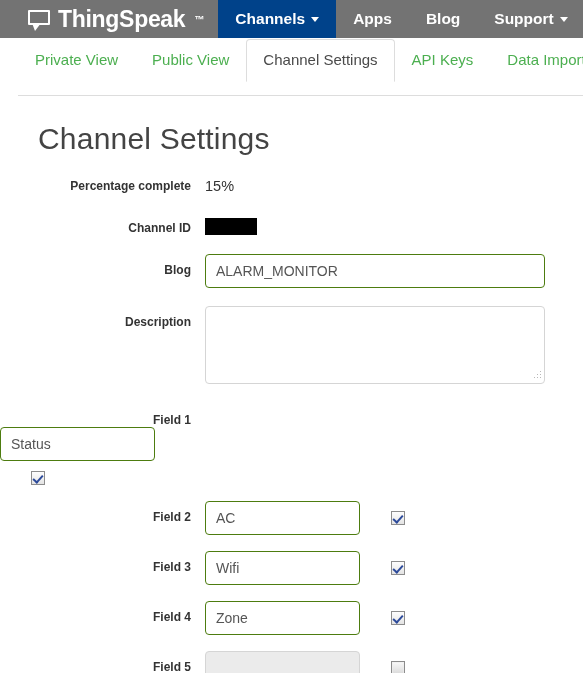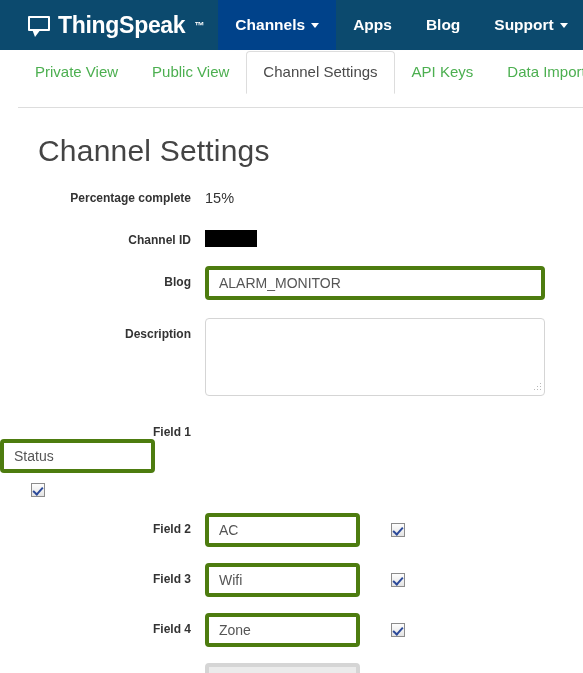--- a/index.html
+++ b/index.html
@@ -6,22 +6,22 @@
   html, body {
     margin: 0; padding: 0;
     width: 583px; height: 673px;
     overflow: hidden;
     background: #ffffff;
     font-family: "Liberation Sans", sans-serif;
   }
 
   
   .navbar {
-    height: 50px;
-    background: #0c4a6e;
+    height: 38px;
+    background: #737373;
     display: flex;
     align-items: stretch;
     position: relative;
   }
   .brand {
     display: flex;
     align-items: center;
     padding: 0 14px 0 28px;
     gap: 8px;
     height: 100%;
@@ -162,21 +162,21 @@
   }
   .redact-box {
     width: 52px;
     height: 17px;
     background: #000000;
     display: block;
   }
 
   .text-input {
     height: 34px;
-    border: 4px solid #4d7c0f;
+    border: 1px solid #4d7c0f;
     border-radius: 4px;
     background: #ffffff;
     font-family: "Liberation Sans", sans-serif;
     font-size: 14px;
     color: #555555;
     padding: 0 10px;
     outline: none;
   }
   .text-input.wide { width: 340px; }
   .text-input.field { width: 155px; }

